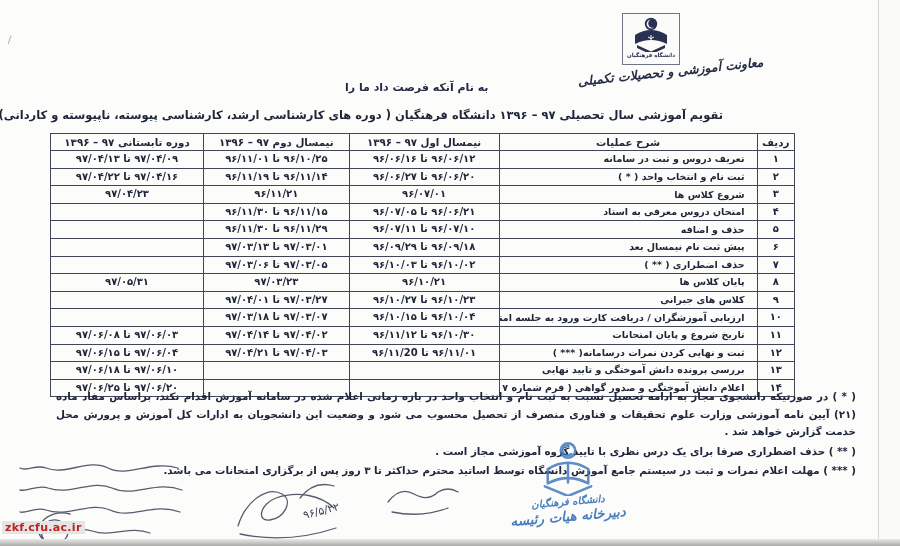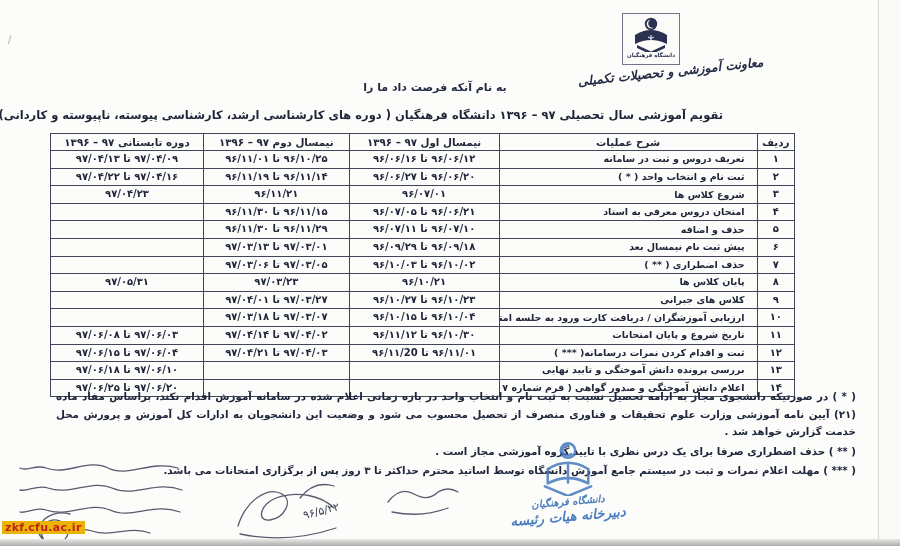--- a/index.html
+++ b/index.html
@@ -14,21 +14,21 @@
   .scan-speck{position:absolute;left:9px;top:36px;width:5px;height:9px;border-left:1.5px solid #9a9a98;transform:rotate(18deg);opacity:.7;}
 
   
   .emblem-box{position:absolute;left:622px;top:13px;width:58px;height:52px;border:1px solid #70758a;background:#fbfbfa;
     display:flex;flex-direction:column;align-items:center;justify-content:flex-start;padding-top:2px;box-sizing:border-box;}
   .emblem-caption{font-size:5.5px;font-weight:bold;color:#2b3150;line-height:6px;white-space:nowrap;}
   .dept-script{position:absolute;left:573px;top:64px;width:195px;text-align:center;
     font-family:"DejaVu Serif",serif;font-style:italic;font-weight:bold;font-size:12.5px;
     color:#262c45;transform:rotate(-6deg);white-space:nowrap;}
 
-  .bismillah{position:absolute;top:81px;left:325px;width:220px;text-align:center;font-size:11px;font-weight:bold;color:#232a44;}
+  .bismillah{position:absolute;top:81px;left:345px;width:220px;text-align:left;font-size:11px;font-weight:bold;color:#232a44;}
   .doc-title{position:absolute;top:108px;left:78px;width:645px;text-align:center;font-size:11.5px;font-weight:bold;color:#1e2538;white-space:nowrap;}
 
   
   .calendar{position:absolute;top:133px;left:50px;width:745px;border-collapse:collapse;table-layout:fixed;direction:rtl;}
   .calendar th,.calendar td{
     border:1px solid #40455a;text-align:center;vertical-align:middle;
     padding:1px 4px;height:14.6px;line-height:1.05;overflow:hidden;white-space:nowrap;
     font-size:10px;font-weight:bold;color:#1e2538;
   }
   .calendar thead th{font-size:10.3px;height:14px;}
@@ -48,21 +48,21 @@
   
   .handwriting{position:absolute;left:0;top:438px;pointer-events:none;}
   .hw-date{font-family:"DejaVu Sans",sans-serif;}
 
   
   .stamp{position:absolute;left:492px;top:440px;width:152px;height:104px;text-align:center;color:#3d74ba;opacity:.92;}
   .stamp-emblem{display:block;margin:0 auto;}
   .stamp-line1{font-family:"DejaVu Serif",serif;font-style:italic;font-weight:bold;font-size:10px;transform:rotate(-5deg);white-space:nowrap;}
   .stamp-line2{font-family:"DejaVu Serif",serif;font-style:italic;font-weight:bold;font-size:13.5px;transform:rotate(-5deg);margin-top:1px;white-space:nowrap;}
 
-  .site-url{position:absolute;left:2px;top:521px;direction:ltr;font-size:11px;font-weight:bold;color:#c0221f;background:#eab308;padding:0 3px;letter-spacing:.3px;}
+  .site-url{position:absolute;left:2px;top:521px;direction:ltr;font-size:11px;font-weight:bold;color:#c0221f;background:#e5e5e5;padding:0 3px;letter-spacing:.3px;}
 </style>
 </head>
 <body>
 
 <div class="page">
 
   <div class="scan-speck"></div>
 
   <div class="emblem-box">
     <svg width="40" height="36" viewBox="0 0 40 36">
@@ -172,21 +172,21 @@
     </tr>
         <tr>
       <td class="c-no">۱۱</td>
       <td class="c-desc">تاریخ شروع و پایان امتحانات</td>
       <td class="c-s1 date">۹۶/۱۰/۳۰ تا ۹۶/۱۱/۱۲</td>
       <td class="c-s2 date">۹۷/۰۴/۰۲ تا ۹۷/۰۴/۱۴</td>
       <td class="c-su date">۹۷/۰۶/۰۳ تا ۹۷/۰۶/۰۸</td>
     </tr>
         <tr>
       <td class="c-no">۱۲</td>
-      <td class="c-desc">ثبت و اقدام کردن نمرات درسامانه( *** )</td>
+      <td class="c-desc">ثبت و نهایی کردن نمرات درسامانه( *** )</td>
       <td class="c-s1 date">۹۶/۱۱/۰۱ تا ۹۶/۱۱/20</td>
       <td class="c-s2 date">۹۷/۰۴/۰۳ تا ۹۷/۰۴/۲۱</td>
       <td class="c-su date">۹۷/۰۶/۰۴ تا ۹۷/۰۶/۱۵</td>
     </tr>
         <tr>
       <td class="c-no">۱۳</td>
       <td class="c-desc">بررسی پرونده دانش آموختگی و تایید نهایی</td>
       <td class="c-s1 date"></td>
       <td class="c-s2 date"></td>
       <td class="c-su date">۹۷/۰۶/۱۰ تا ۹۷/۰۶/۱۸</td>

